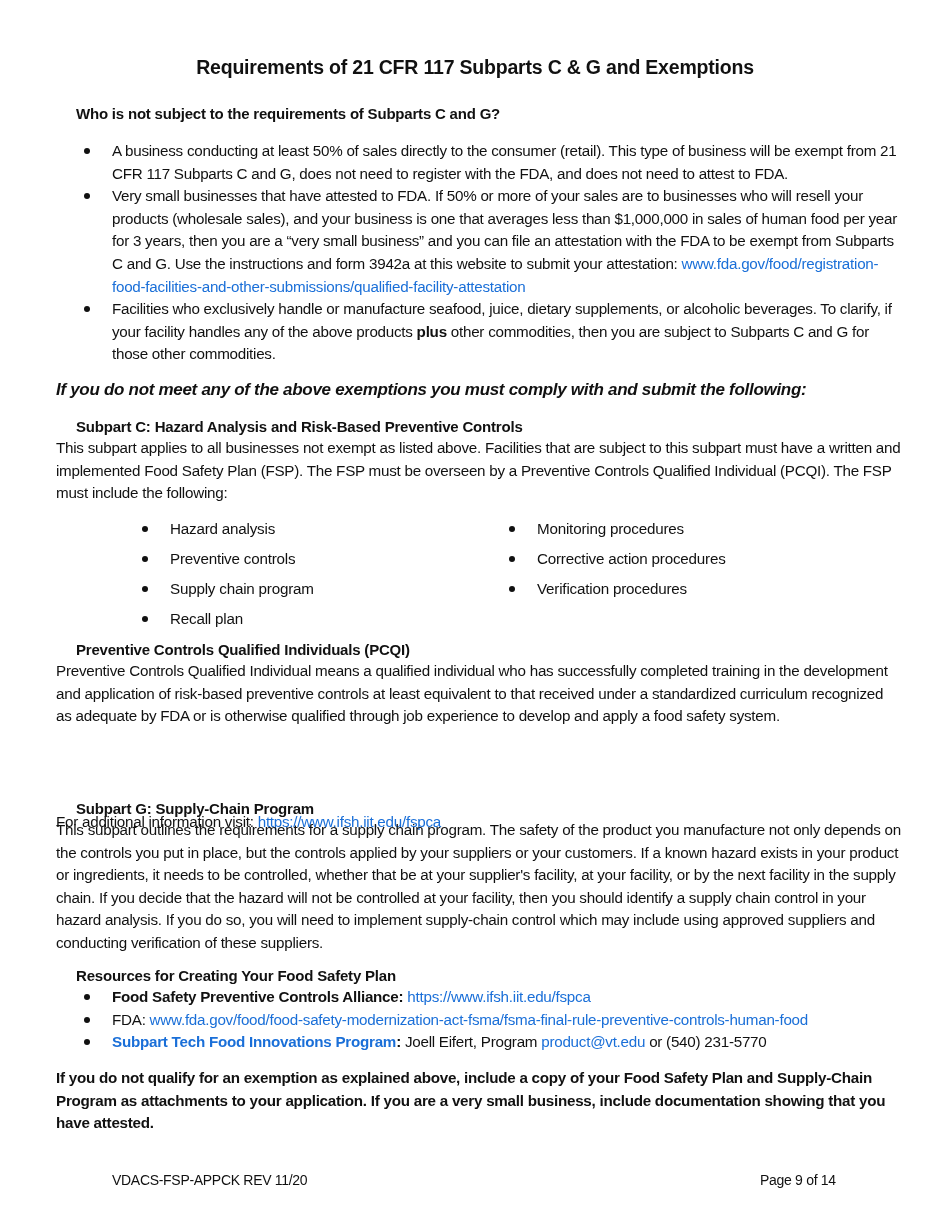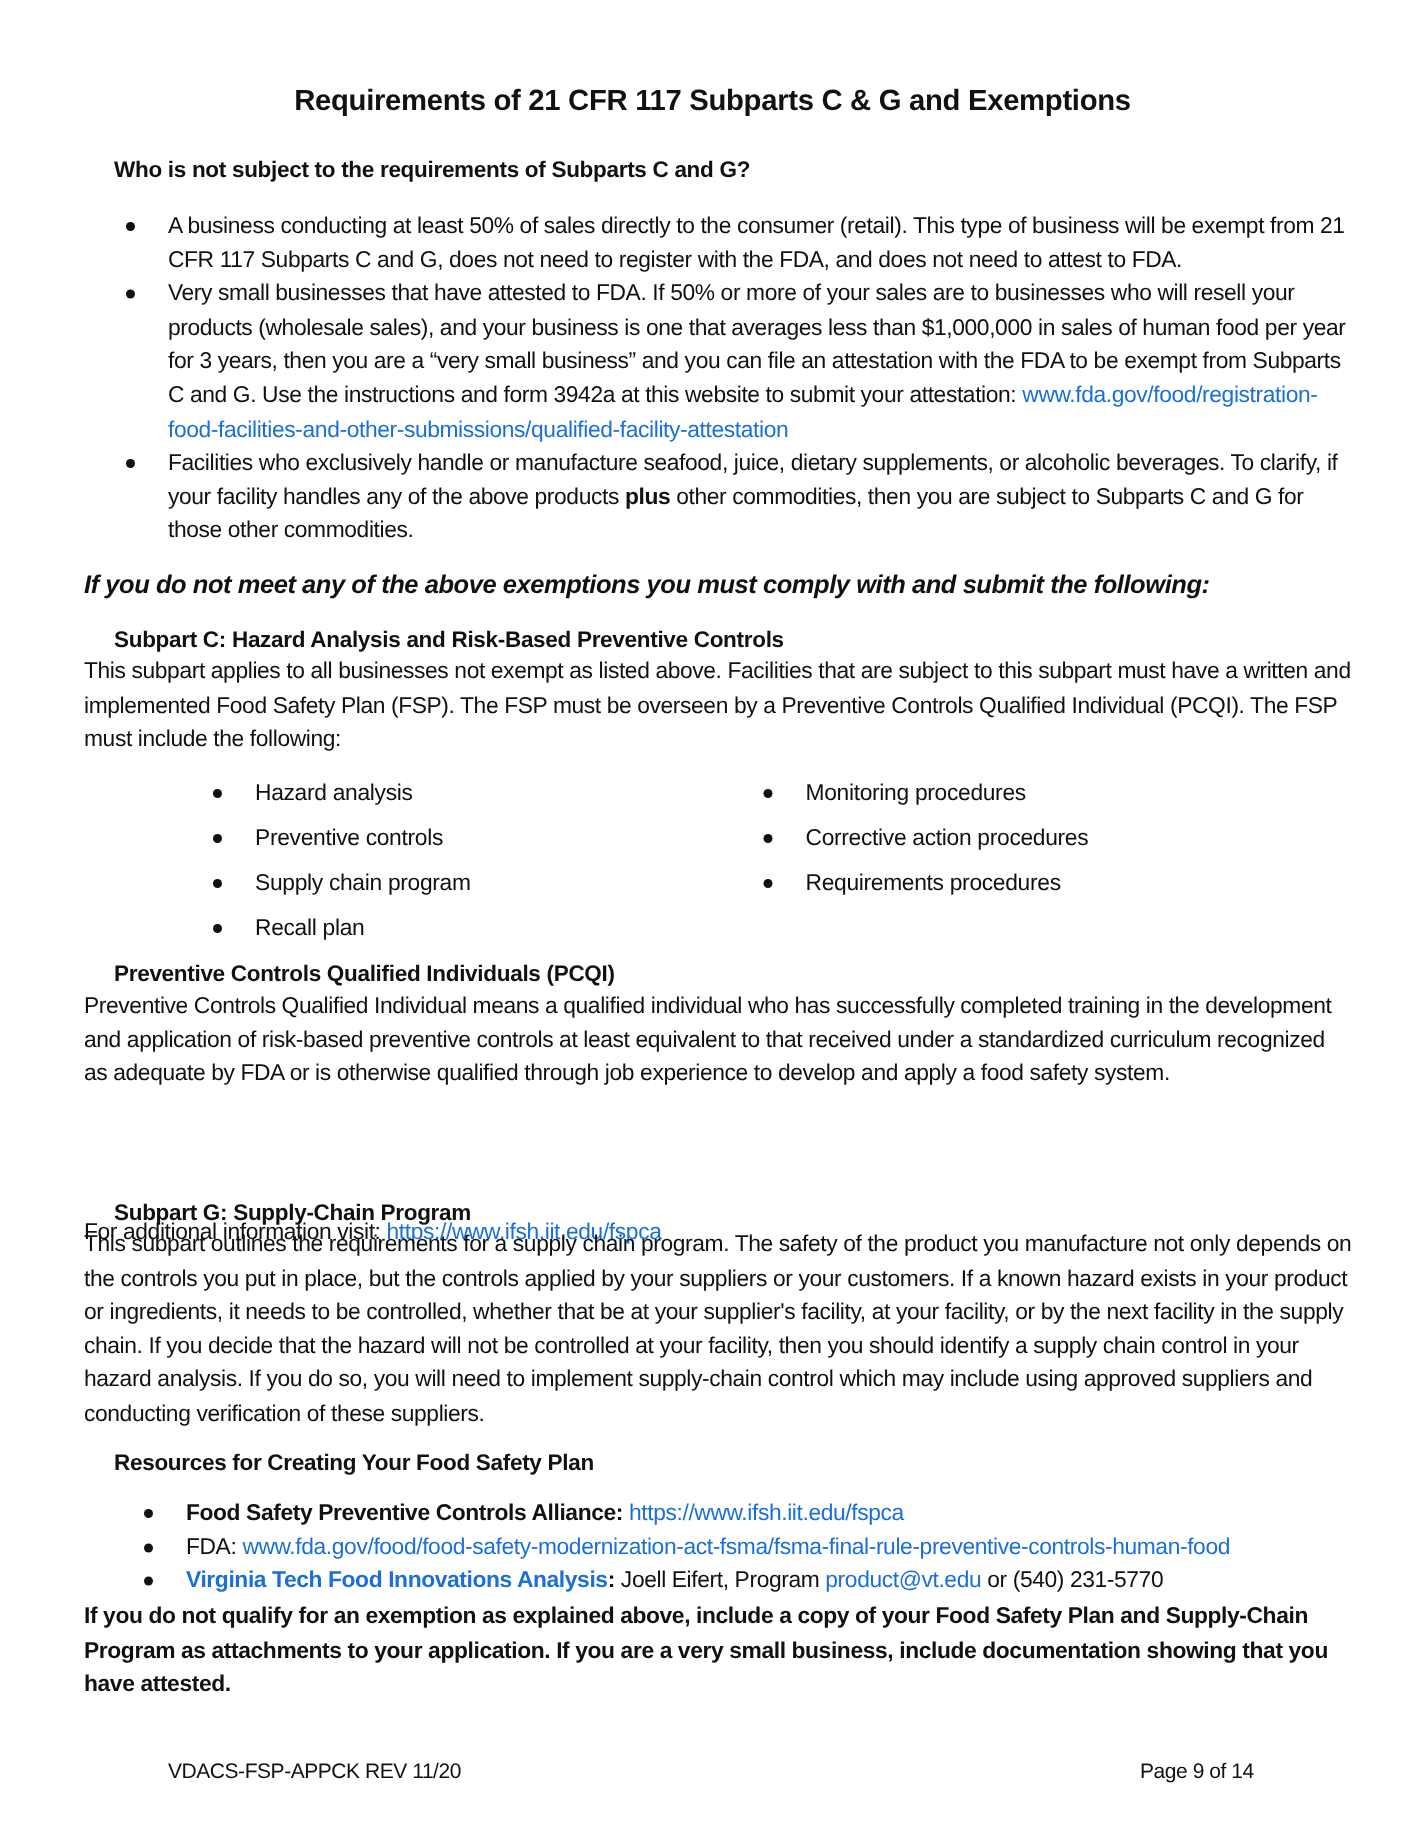--- a/index.html
+++ b/index.html
@@ -22,21 +22,21 @@
   ul.bl li { position: relative; padding-left: 56px; line-height: 22.6px; letter-spacing: -0.25px; }
   ul.bl li .dot {
     position: absolute; left: 28px; top: 8px; width: 6px; height: 6px;
     border-radius: 50%; background: #111;
   }
   .fsp-col li { height: 30px; line-height: 30px; position: relative; padding-left: 28px; letter-spacing: -0.2px; }
   .fsp-col li .dot { position: absolute; left: 0; top: 12px; width: 6px; height: 6px; border-radius: 50%; background: #111; }
   .fsp-col { list-style: none; margin: 14px; padding: 0; }
   .res li { line-height: 22.6px; padding-left: 28px; position: relative; letter-spacing: -0.25px; }
   .res li .dot { position: absolute; left: 0; top: 8px; width: 6px; height: 6px; border-radius: 50%; background: #111; }
-  .res { list-style: none; margin: 12px; padding: 0; }
+  .res { list-style: none; margin: 0; padding: 0; }
   b { font-weight: bold; }
   .footer { font-size: 14px; letter-spacing: -0.3px; }
 </style>
 </head>
 <body>
 
 <div class="page">
 
   <div class="abs title">Requirements of 21 CFR 117 Subparts C &amp; G and Exemptions</div>
 
@@ -65,21 +65,21 @@
 
   <ul class="abs fsp-col" style="left:128px; top:500px; width:330px;">
     <li><span class="dot"></span><span>Hazard analysis</span></li>
     <li><span class="dot"></span><span>Preventive controls</span></li>
     <li><span class="dot"></span><span>Supply chain program</span></li>
     <li><span class="dot"></span><span>Recall plan</span></li>
   </ul>
   <ul class="abs fsp-col" style="left:495px; top:500px; width:380px;">
     <li><span class="dot"></span><span>Monitoring procedures</span></li>
     <li><span class="dot"></span><span>Corrective action procedures</span></li>
-    <li><span class="dot"></span><span>Requirements procedures</span></li>
+    <li><span class="dot"></span><span>Verification procedures</span></li>
   </ul>
 
   <div class="abs h" style="left:56px; top:641px;">Preventive Controls Qualified Individuals (PCQI)</div>
   <div class="abs para" style="left:56px; top:660px; width:845px;">Preventive Controls Qualified Individual means a qualified individual who has successfully completed training in the development and application of risk-based preventive controls at least equivalent to that received under a standardized curriculum recognized as adequate by FDA or is otherwise qualified through job experience to develop and apply a food safety system.</div>
 
   <div class="abs para" style="left:56px; top:763px; width:845px;margin-top:48px;">
     <span>For additional information visit: </span><a class="link">https://www.ifsh.iit.edu/fspca</a>
   </div>
 
   <div class="abs h" style="left:56px; top:800px;">Subpart G: Supply-Chain Program</div>
@@ -91,21 +91,21 @@
       <span class="dot"></span>
       <b>Food Safety Preventive Controls Alliance:</b>
       <a class="link">https://www.ifsh.iit.edu/fspca</a>
     </li>
     <li>
       <span class="dot"></span>
       <span>FDA:</span>
       <a class="link">www.fda.gov/food/food-safety-modernization-act-fsma/fsma-final-rule-preventive-controls-human-food</a>
     </li>
     <li>
-      <span class="dot"></span><a class="link" style="font-weight:bold;">Virginia Tech Food Innovations Analysis</a><b>:</b><span> Joell Eifert, Program </span><a class="link">product@vt.edu</a><span> or (540) 231-5770</span>
+      <span class="dot"></span><a class="link" style="font-weight:bold;">Subpart Tech Food Innovations Program</a><b>:</b><span> Joell Eifert, Program </span><a class="link">product@vt.edu</a><span> or (540) 231-5770</span>
     </li>
   </ul>
 
   <div class="abs para" style="left:56px; top:1067px; width:845px; font-weight:bold;">If you do not qualify for an exemption as explained above, include a copy of your Food Safety Plan and Supply-Chain Program as attachments to your application. If you are a very small business, include documentation showing that you have attested.</div>
 
   <div class="abs footer" style="left:112px; top:1172px;">VDACS-FSP-APPCK REV 11/20</div>
   <div class="abs footer" style="left:760px; top:1172px;">Page 9 of 14</div>
 </div>
 
 </body></html>

